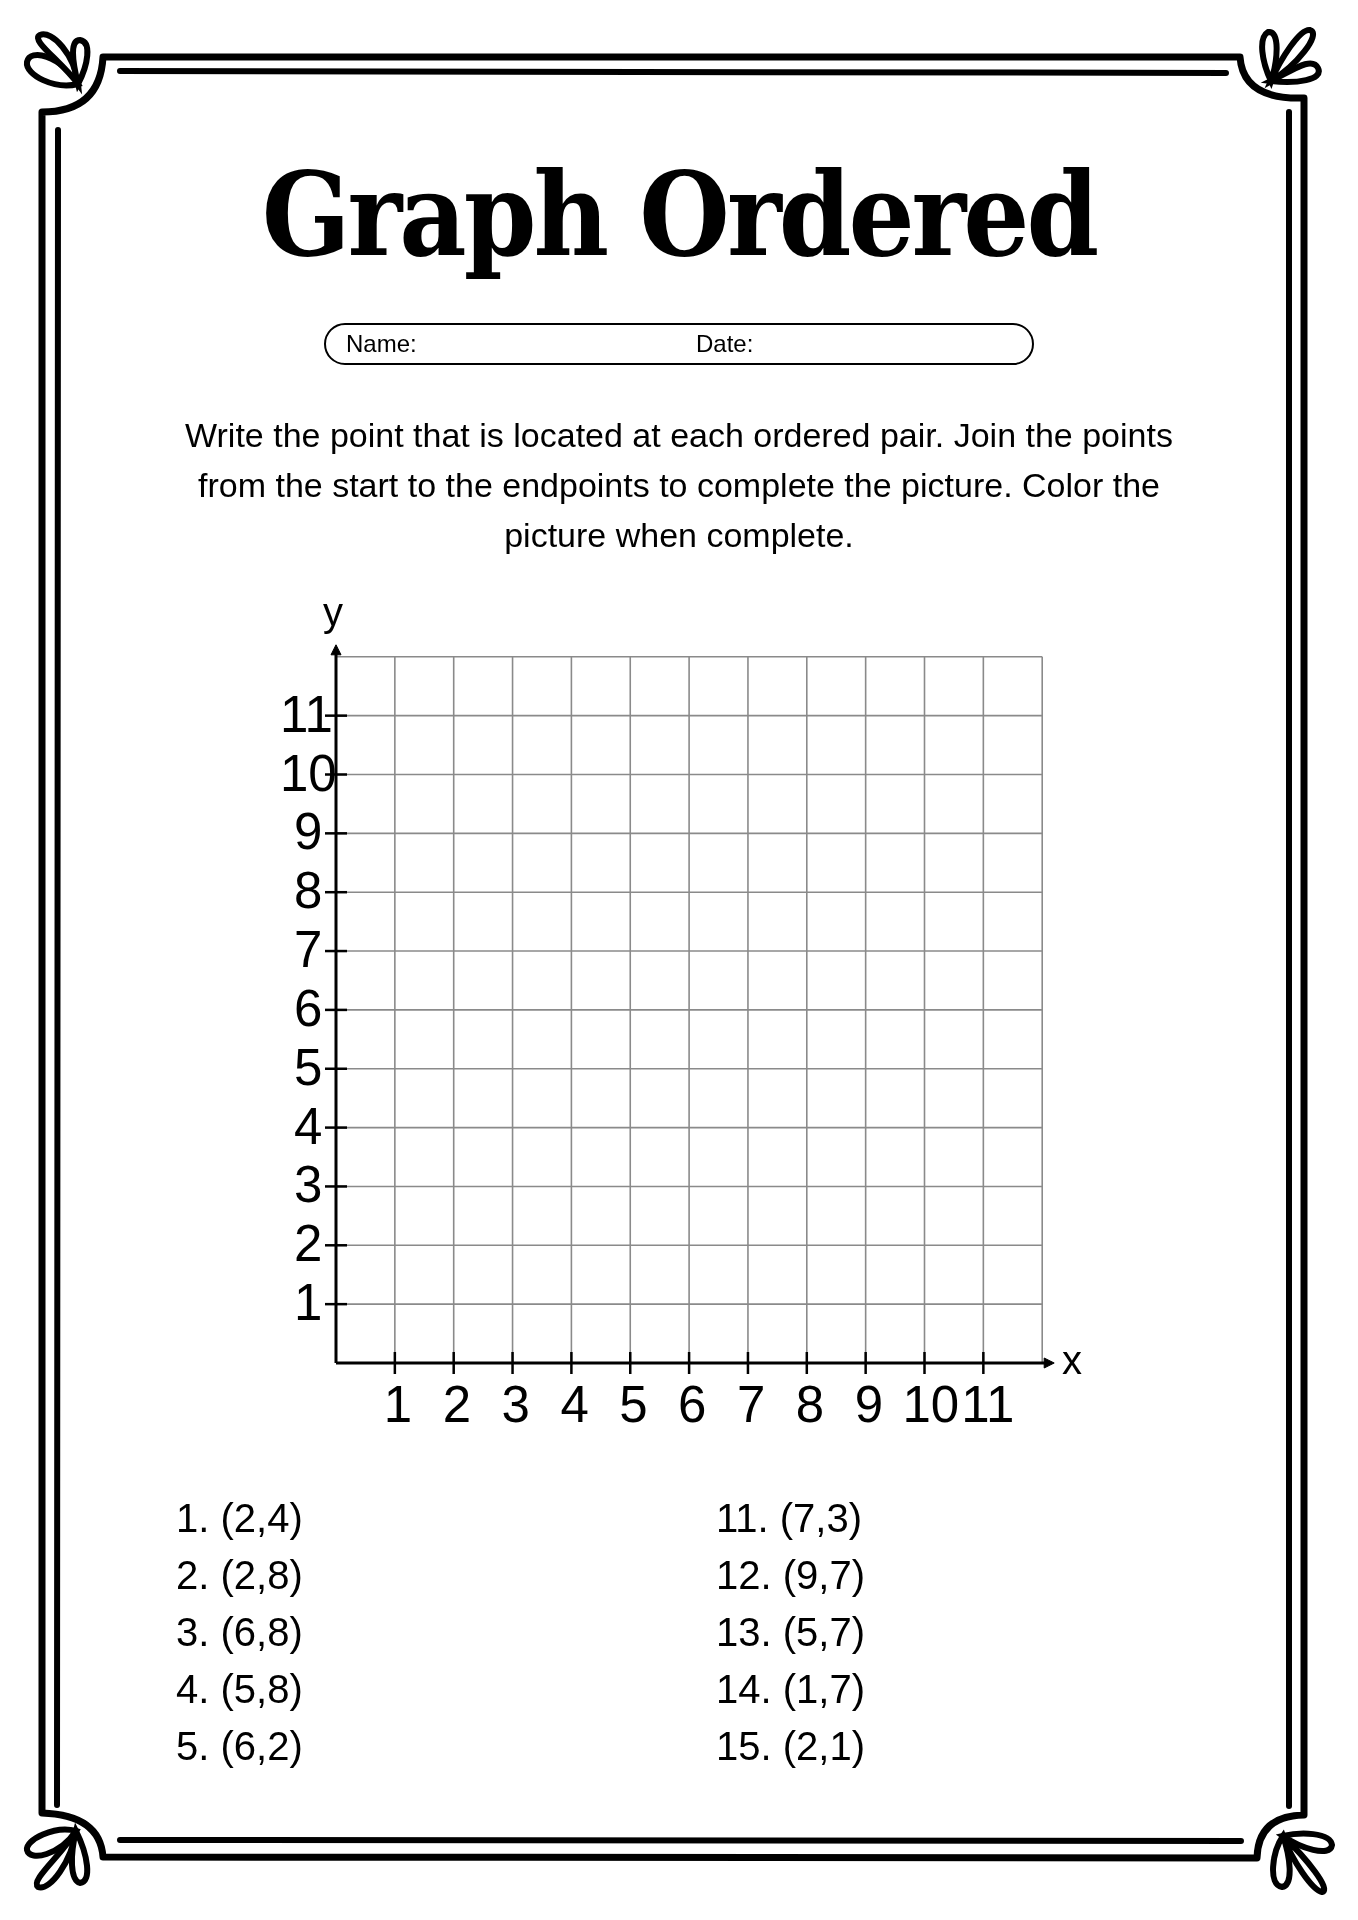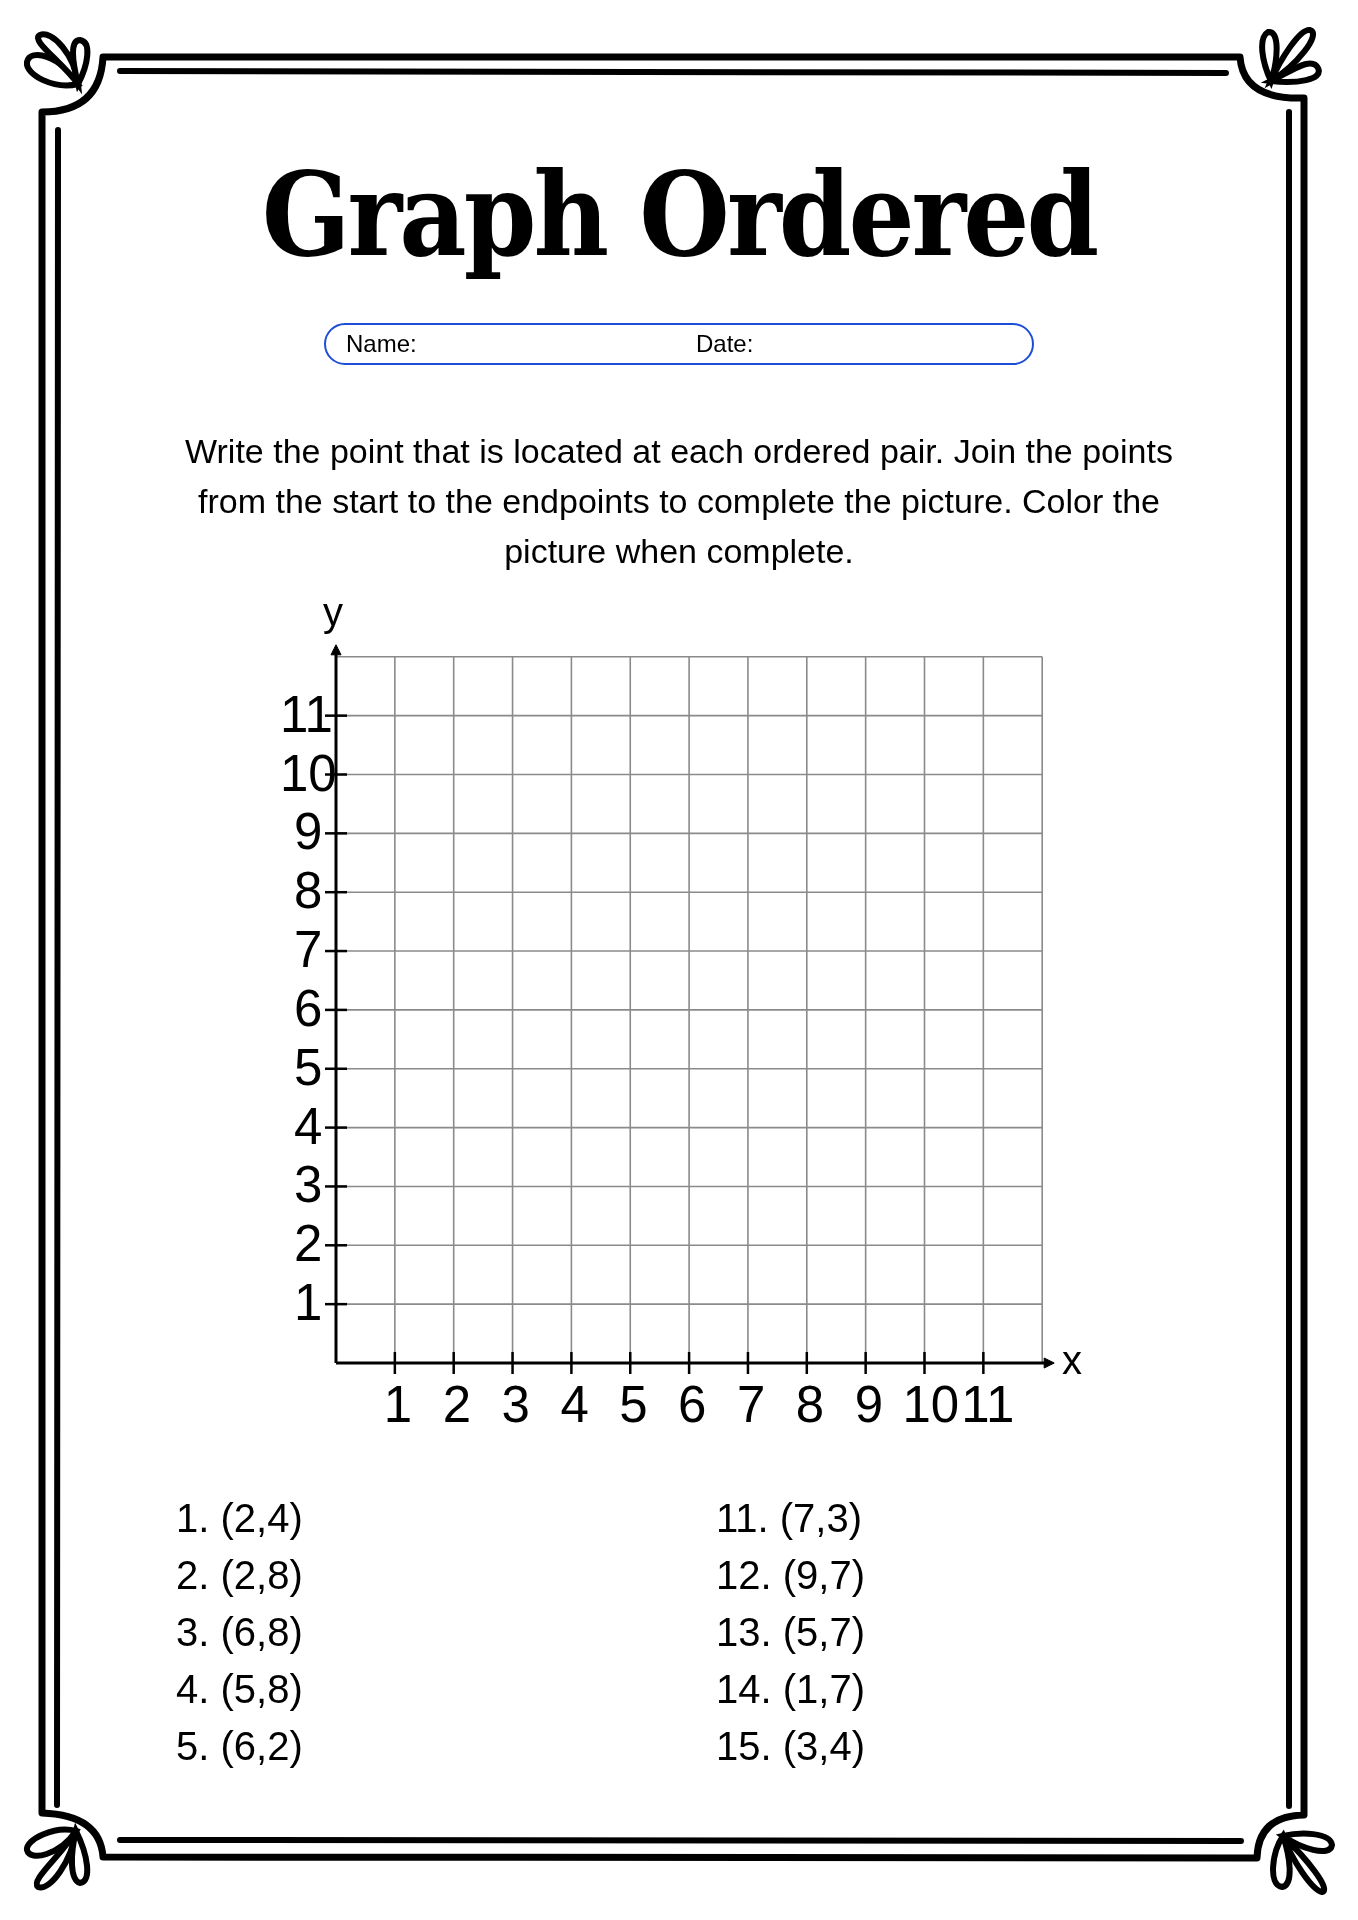--- a/index.html
+++ b/index.html
@@ -9,29 +9,29 @@
   }
   .abs { position: absolute; }
   #frame { position: absolute; left: 0; top: 0; }
   .title {
     position: absolute; left: 0; width: 1358px; top: 150px; text-align: center;
     font-family: "DejaVu Serif", serif; font-weight: bold; font-size: 104px;
     line-height: 130px; letter-spacing: -3px; transform: scaleY(1.12);
   }
   .namebox {
     position: absolute; left: 324px; top: 323px; width: 706px; height: 38px;
-    border: 2px solid #1d4ed8; border-radius: 22px;
+    border: 2px solid #000000; border-radius: 22px;
   }
   .namebox span {
     position: absolute; top: 6px; font-family: "Liberation Sans", sans-serif;
     font-size: 24px; line-height: 26px;
   }
   .instructions {
     position: absolute; left: 150px; width: 1058px; top: 410px; text-align: center;
-    font-family: "Liberation Sans", sans-serif; font-size: 34px; line-height: 50px; margin-top: 16px;
+    font-family: "Liberation Sans", sans-serif; font-size: 34px; line-height: 50px;
   }
   .ylabel, .xlabel-axis {
     position: absolute; font-family: "Liberation Sans", sans-serif; font-size: 40px; line-height: 40px;
   }
   .tick-label {
     position: absolute; font-family: "Liberation Sans", sans-serif; font-size: 51px; line-height: 38px;
   }
   .pairs { position: absolute; top: 1490px; left: 0; width: 1358px; height: 300px; }
   .pair-col { position: absolute; top: 0; }
   .pair {
@@ -174,15 +174,15 @@
     <div class="pair">2. (2,8)</div>
     <div class="pair">3. (6,8)</div>
     <div class="pair">4. (5,8)</div>
     <div class="pair">5. (6,2)</div>
   </div>
   <div class="pair-col" style="left:716px">
     <div class="pair">11. (7,3)</div>
     <div class="pair">12. (9,7)</div>
     <div class="pair">13. (5,7)</div>
     <div class="pair">14. (1,7)</div>
-    <div class="pair">15. (3,4)</div>
+    <div class="pair">15. (2,1)</div>
   </div>
 </div>
 
 </body></html>

